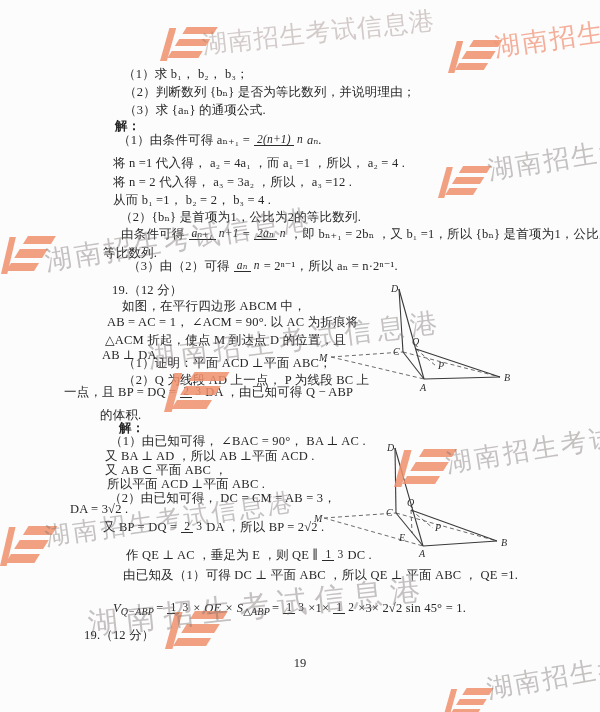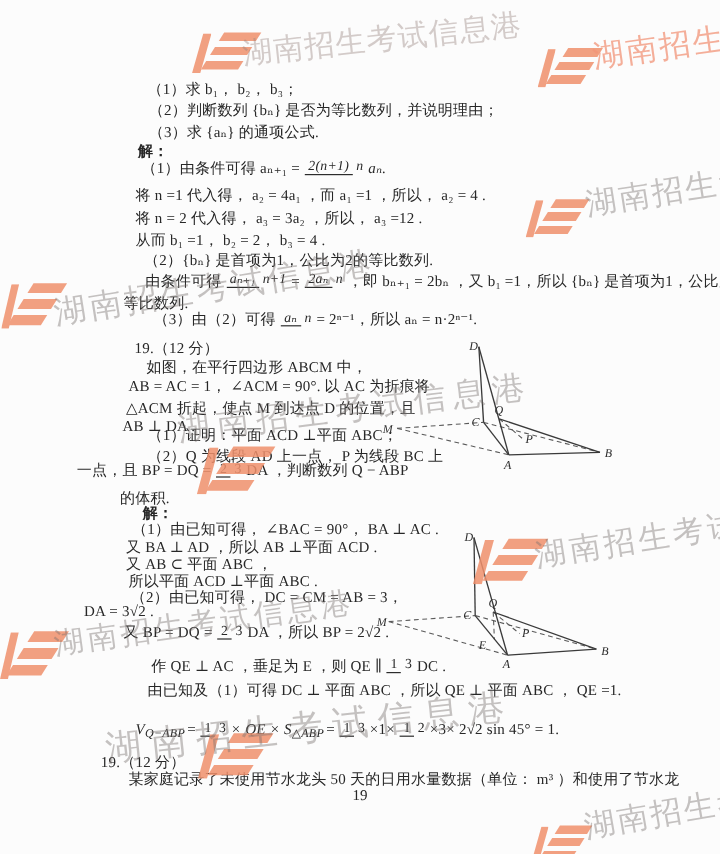--- a/index.html
+++ b/index.html
@@ -93,21 +93,21 @@
   <div class="line" style="left:102px;top:347px">AB ⊥ DA .</div>
   <div class="line" style="left:123px;top:355px">（1）证明：平面 ACD ⊥平面 ABC；</div>
   <div class="line" style="left:123px;top:372px">（2）Q 为线段 AD 上一点， P 为线段 BC 上</div>
 
   <div class="line fline" style="left:64px;top:392px">
     <span>一点，且 BP = DQ =</span>
     <span class="frac">
       <span class="fn">2</span>
       <span class="fd">3</span>
     </span>
-    <span>DA ，判断数列 Q − ABP</span>
+    <span>DA ，由已知可得 Q − ABP</span>
   </div>
 
   <div class="line" style="left:100px;top:407px">的体积.</div>
   <div class="line bold" style="left:119px;top:420px">解：</div>
   <div class="line" style="left:110px;top:433px">（1）由已知可得， ∠BAC = 90°， BA ⊥ AC .</div>
   <div class="line" style="left:105px;top:448px">又 BA ⊥ AD ，所以 AB ⊥平面 ACD .</div>
   <div class="line" style="left:107px;top:476px">所以平面 ACD ⊥平面 ABC .</div>
   <div class="line" style="left:105px;top:462px">又 AB ⊂ 平面 ABC ，</div>
   <div class="line" style="left:109px;top:490px">（2）由已知可得， DC = CM = AB = 3，</div>
   <div class="line" style="left:70px;top:501px">DA = 3√2 .</div>
@@ -149,21 +149,20 @@
     </span>
     <span>×1×</span>
     <span class="frac">
       <span class="fn">1</span>
       <span class="fd">2</span>
     </span>
     <span>×3× 2√2 sin 45° = 1.</span>
   </div>
 
   <div class="line" style="left:84px;top:627px">19.（12 分）</div>
-  <div class="line" style="left:107px;top:641px">某家庭记录了未使用节水龙头 50 天的日用水量数据（单位： m³ ）和使用了节水龙</div>
 
   <div class="pageno" style="top:656px">19</div>
 
   <svg class="fig" style="left:316px;top:278px" width="232" height="118" viewBox="0 0 232 118">
     <g>
       <line class="dash" x1="15" y1="79" x2="87" y2="74"></line>
       <line class="dash" x1="15" y1="79" x2="108" y2="101"></line>
       <line class="dash" x1="87" y1="74" x2="184" y2="99"></line>
       <line class="dash" x1="100" y1="71" x2="120" y2="88"></line>
     </g>

